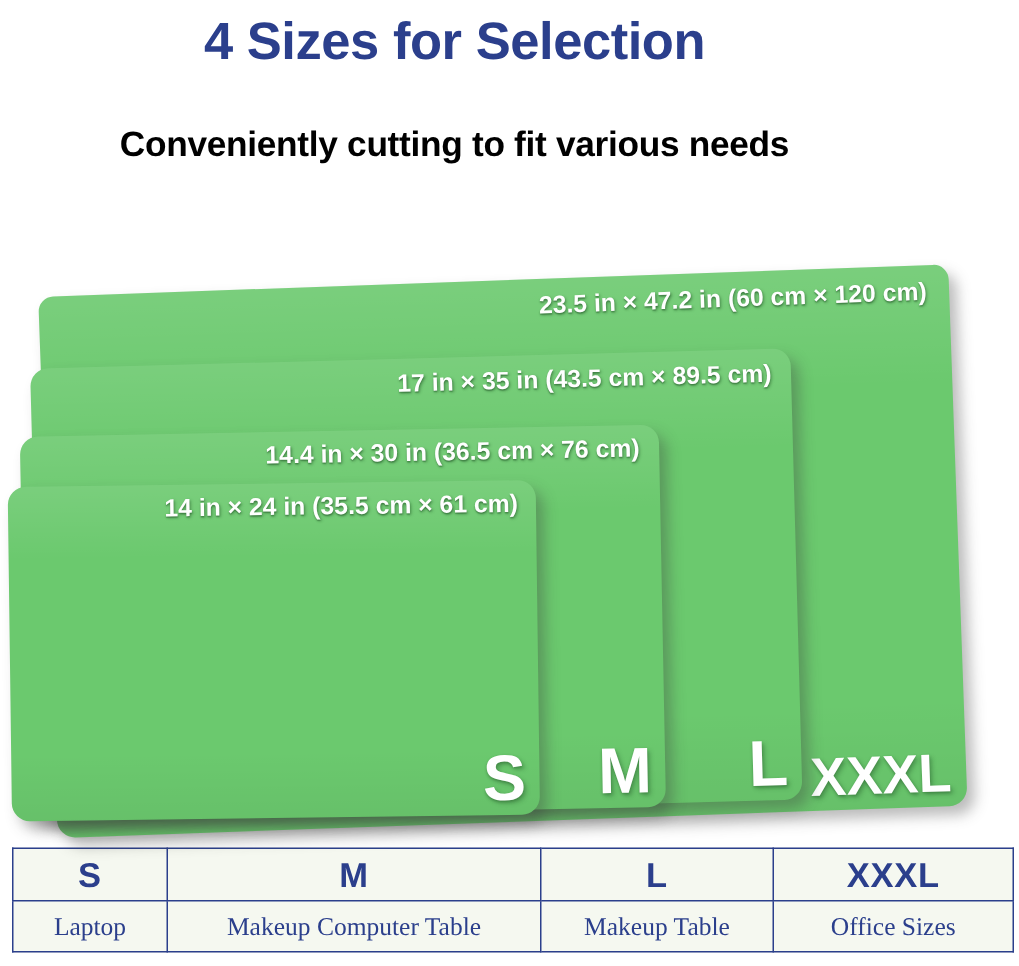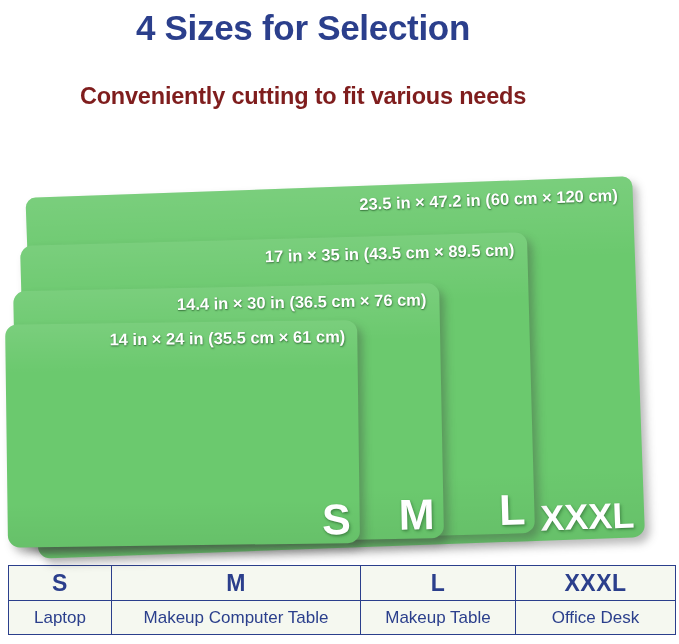--- a/index.html
+++ b/index.html
@@ -34,21 +34,21 @@
     color: #2B3F8C;
     font-family: "Liberation Sans", sans-serif;
   }
   #sub-title {
     margin: 0;
     padding-top: 33px;
     font-size: 23.5px;
     line-height: 28px;
     font-weight: bold;
     letter-spacing: -0.2px;
-    color: #7f1d1d;
+    color: #000000;
     font-family: "Liberation Sans", sans-serif;
   }
 
   
   #mat-stack {
     position: absolute;
     left: 0;
     top: 0;
     width: 679px;
     height: 560px;
@@ -149,20 +149,21 @@
   #spec-table tr.size-row td {
     height: 34px;
     font-size: 23px;
     font-weight: bold;
     letter-spacing: 0.5px;
   }
   #spec-table tr.use-row td {
     height: 33px;
     font-size: 17px;
     font-weight: normal;
+    font-family: Liberation Serif, serif;
   }
   .col-s    { width: 102px; }
   .col-m    { width: 248px; }
   .col-l    { width: 154px; }
   .col-xxxl { width: 159px; }
 </style>
 </head>
 <body>
 
 <div id="heading-block">
@@ -199,16 +200,16 @@
       <tr class="size-row">
     <td class="col-s">S</td>
     <td class="col-m">M</td>
     <td class="col-l">L</td>
     <td class="col-xxxl">XXXL</td>
   </tr>
   <tr class="use-row">
     <td>Laptop</td>
     <td>Makeup Computer Table</td>
     <td>Makeup Table</td>
-    <td>Office Desk</td>
+    <td>Office Sizes</td>
   </tr>
 </tbody>
   </table>
 
 </body></html>

